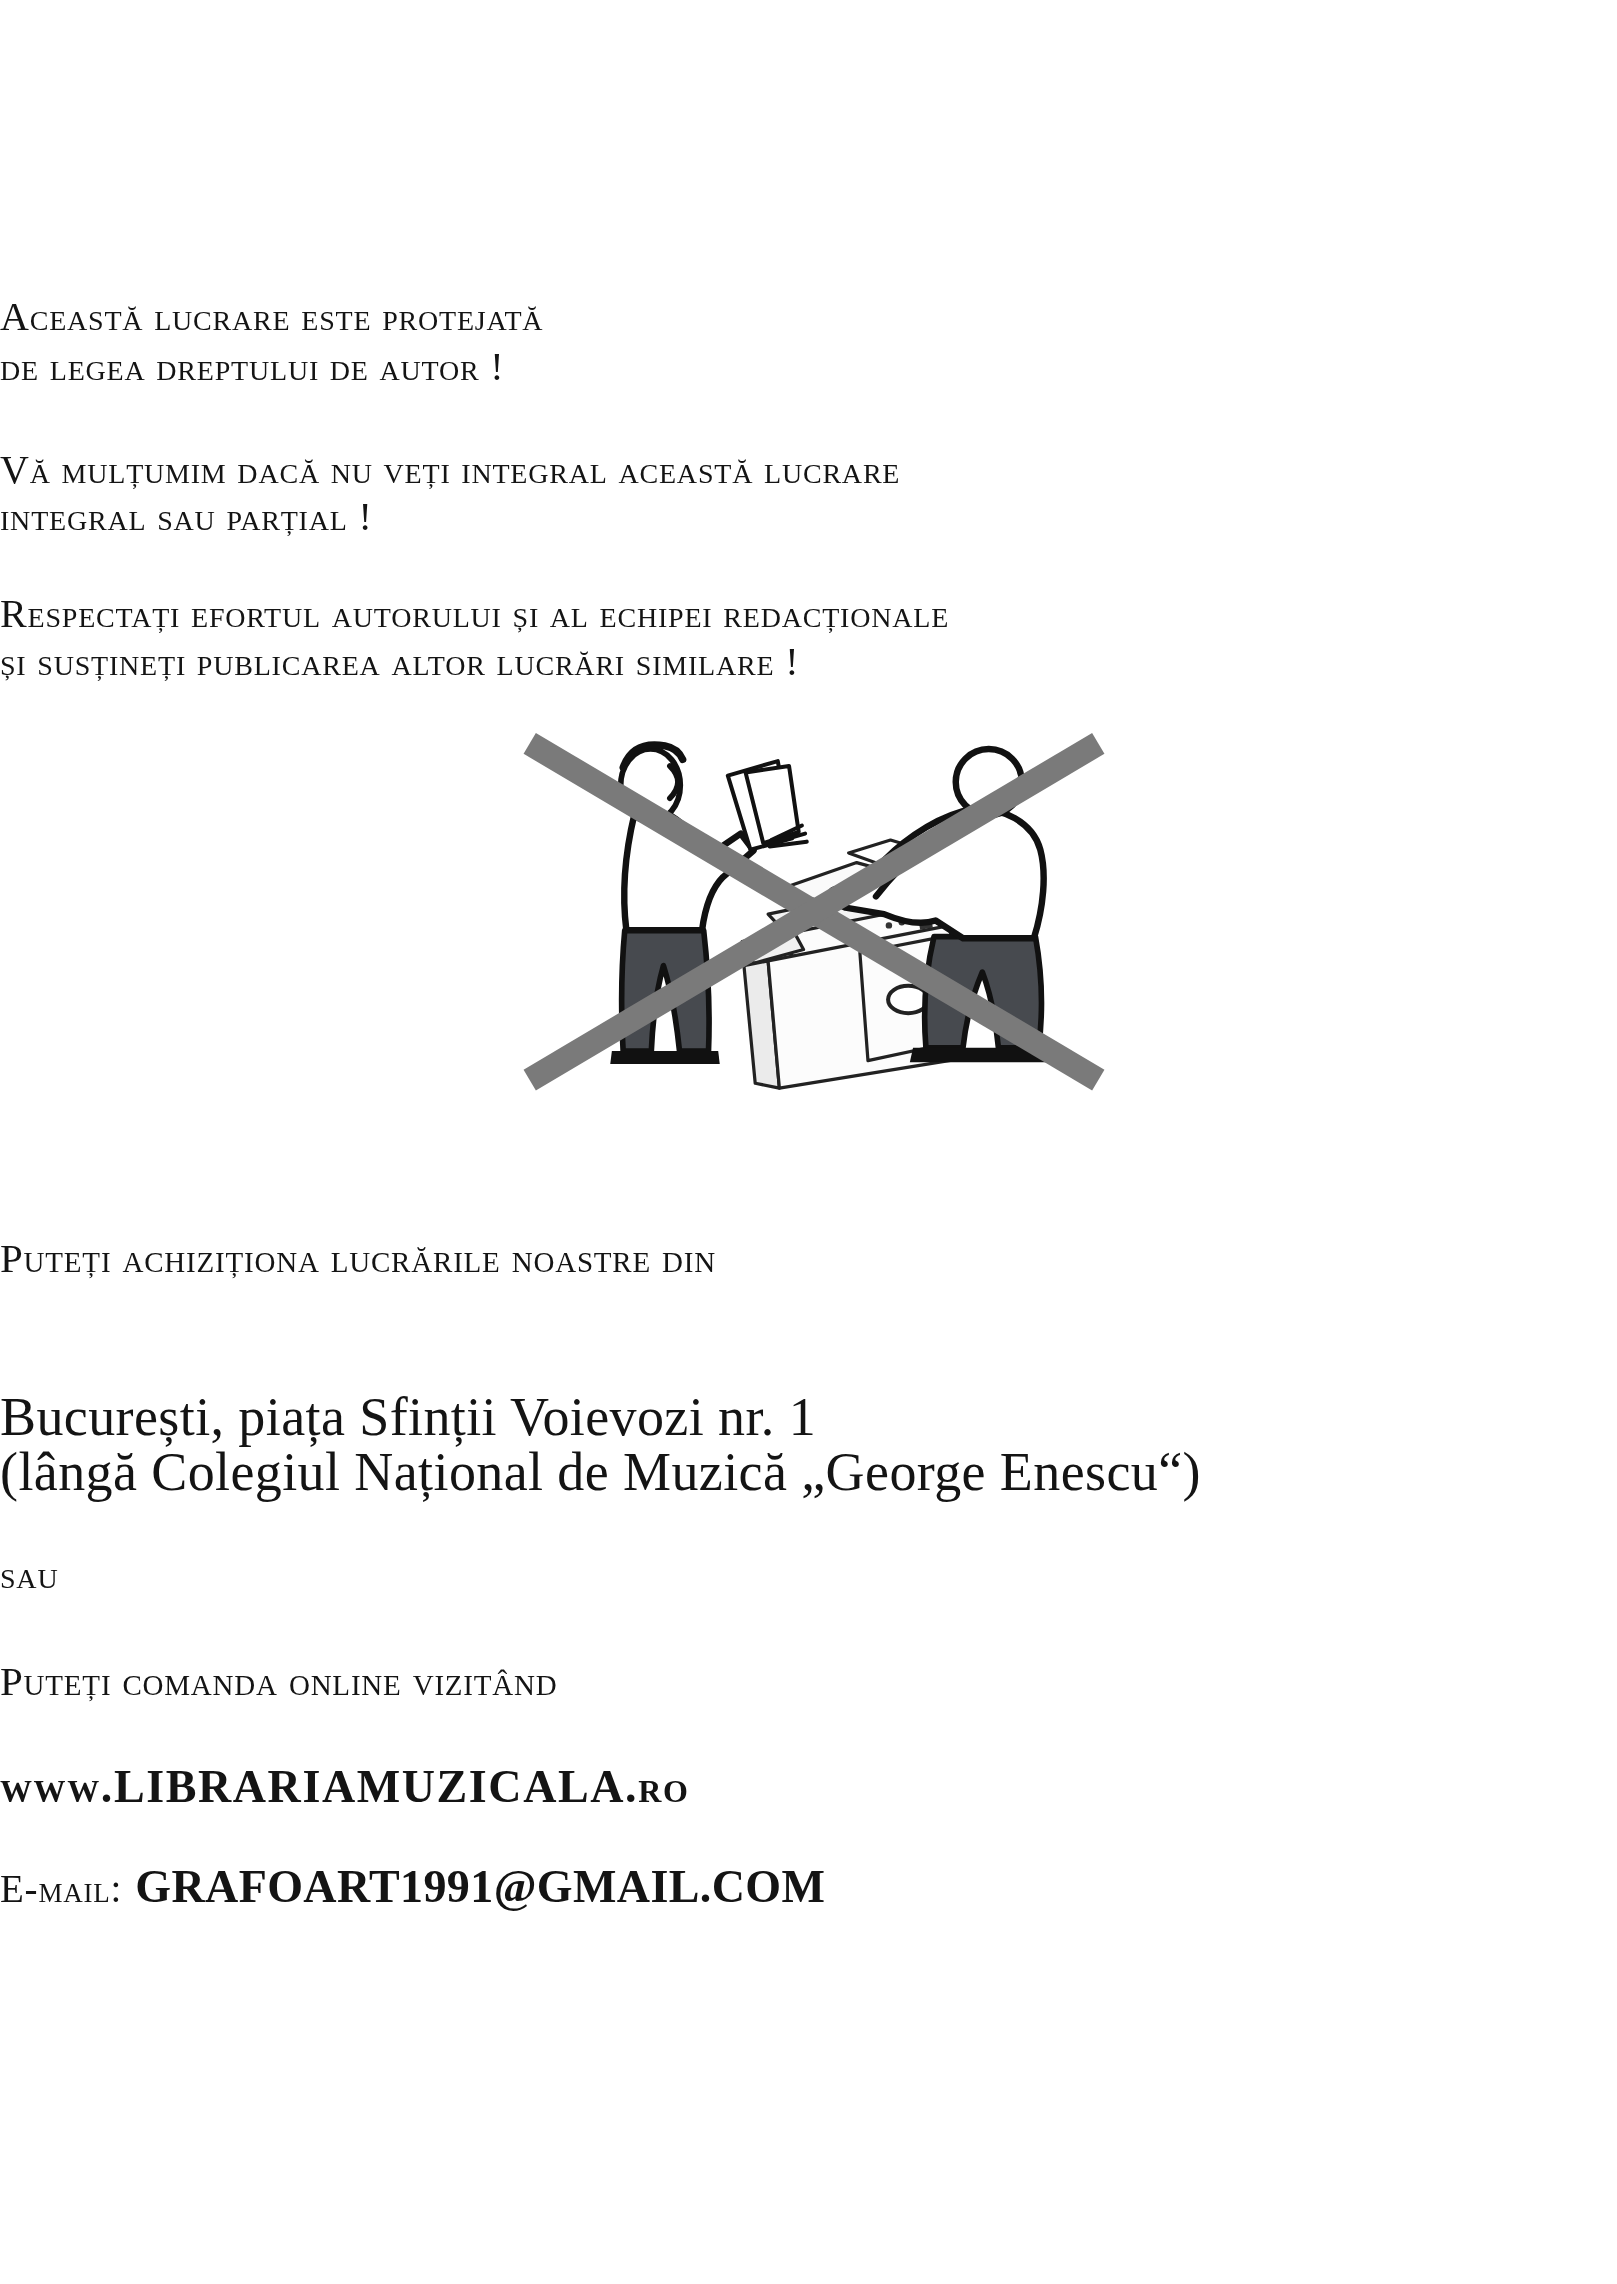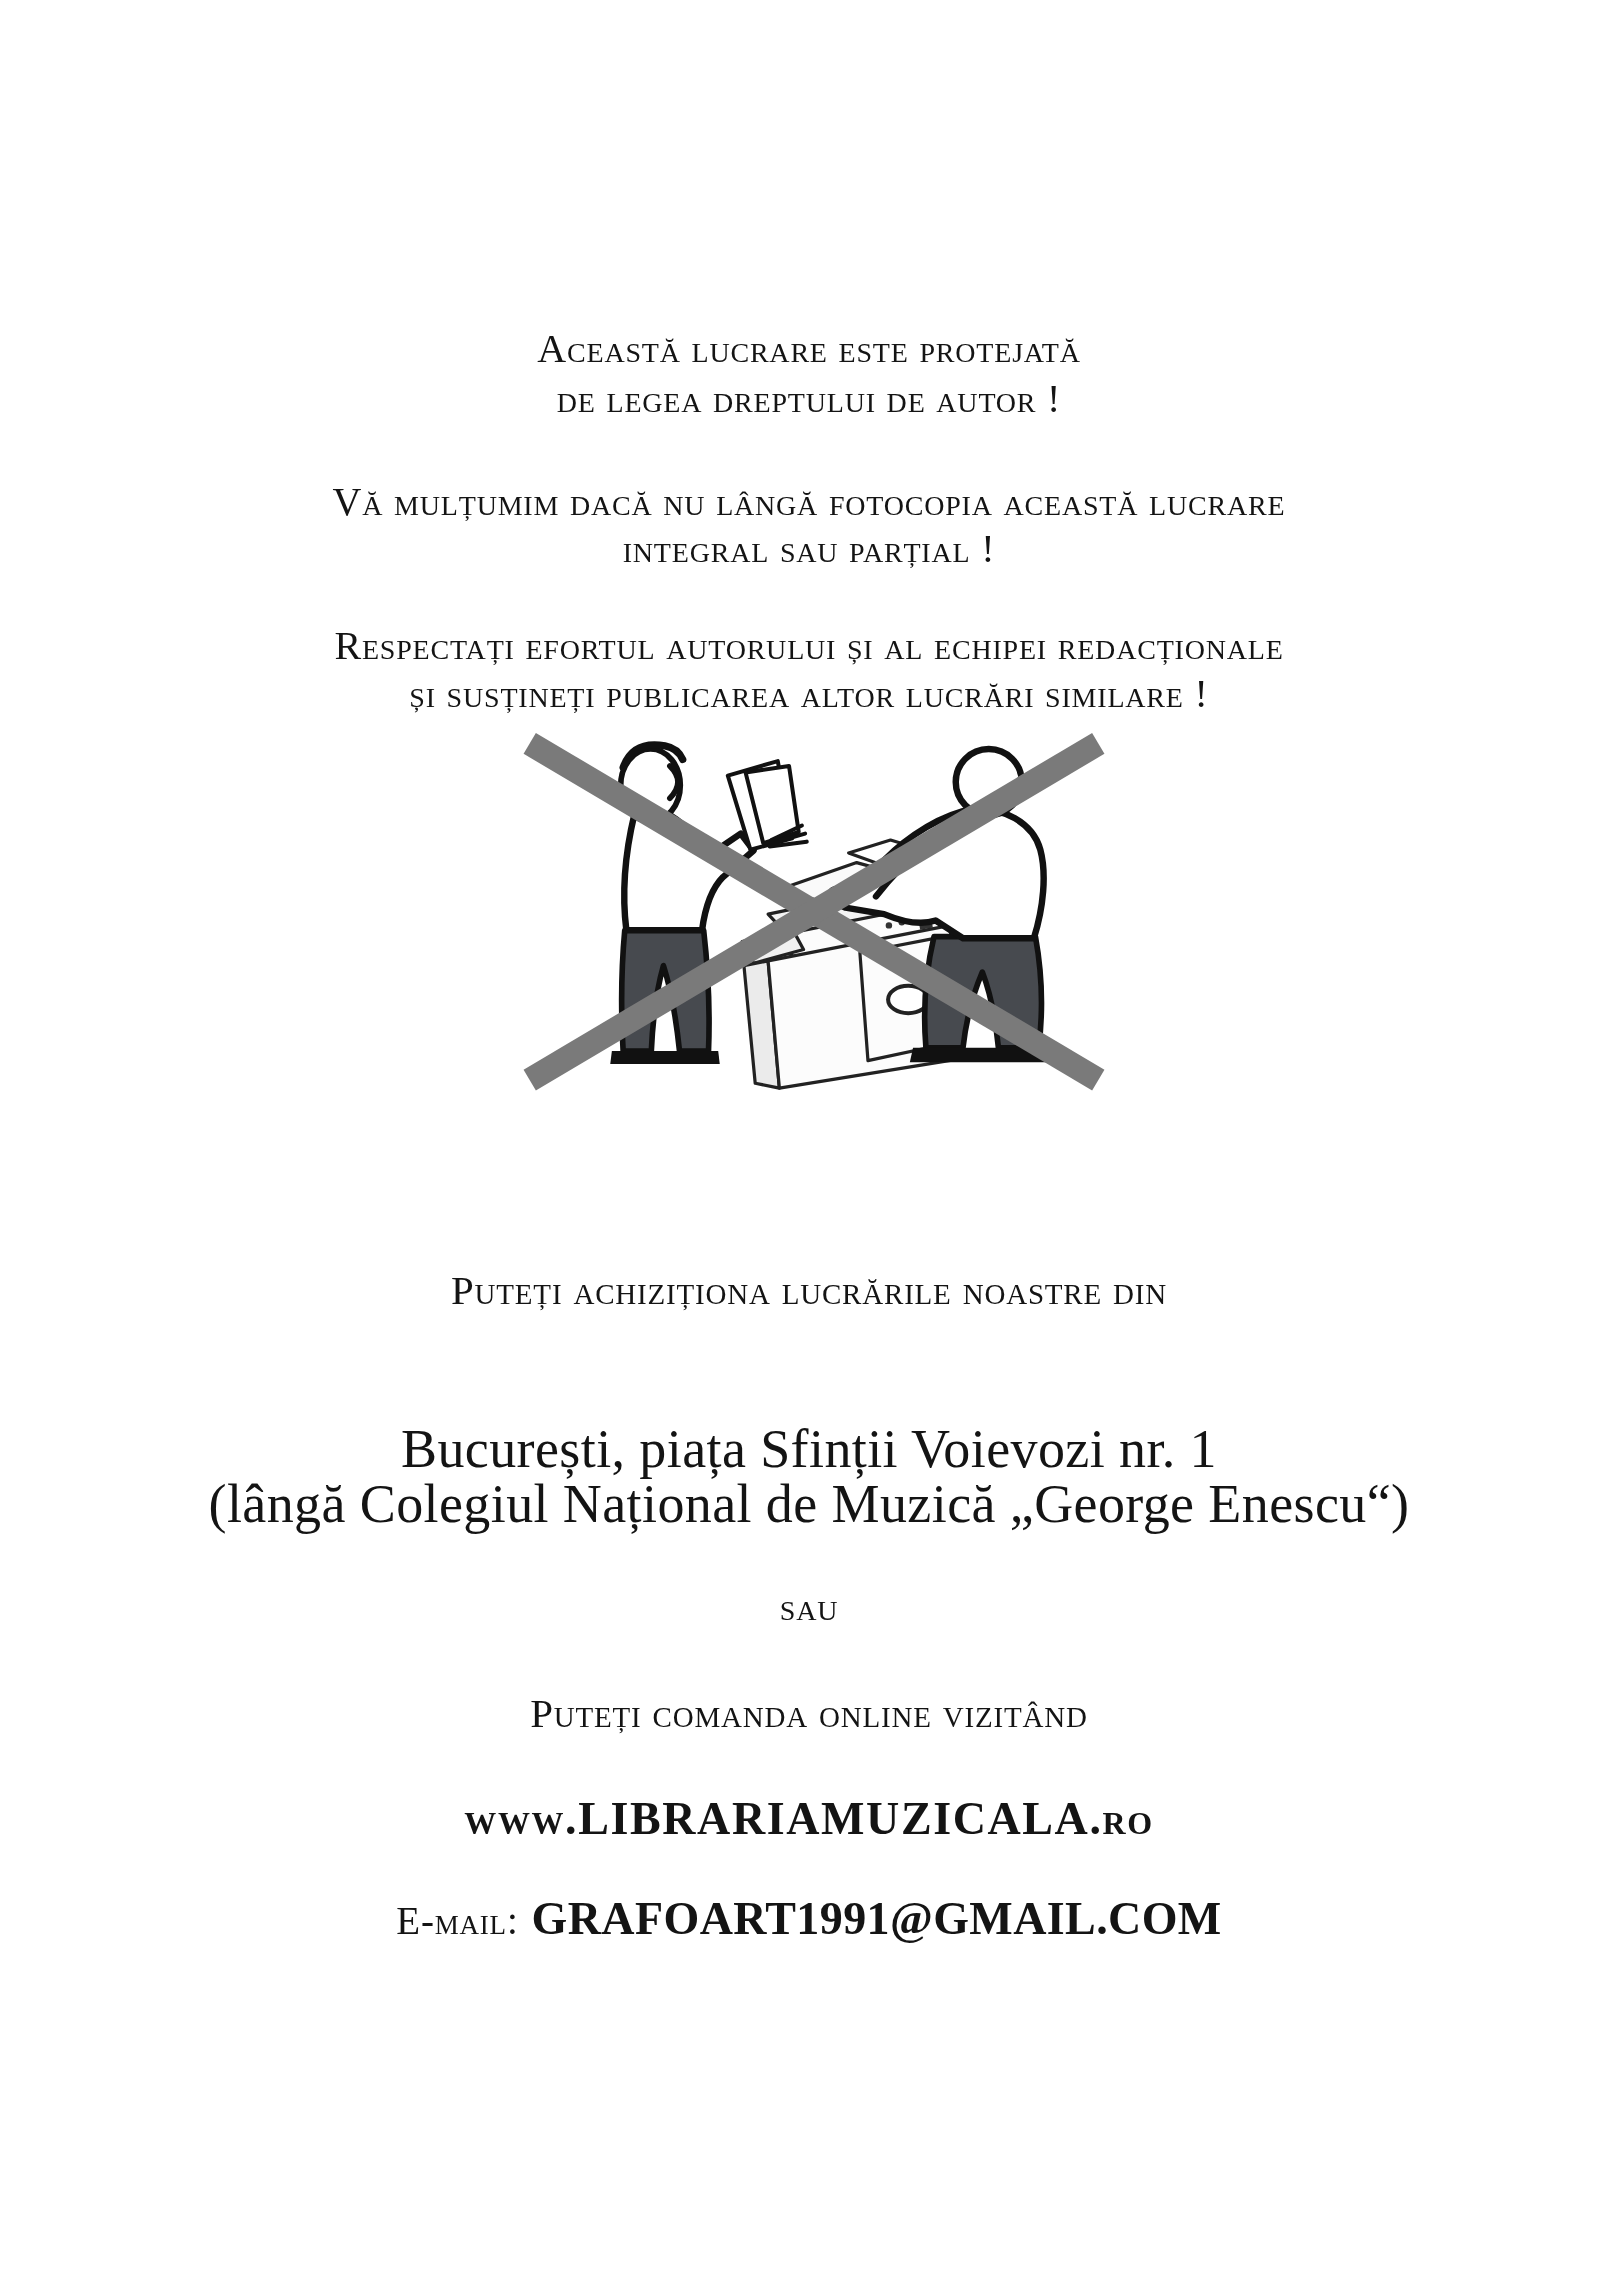--- a/index.html
+++ b/index.html
@@ -10,21 +10,21 @@
     color: #141414;
   }
   .page {
     position: relative;
     width: 1618px; height: 2284px;
     overflow: hidden;
     background: #ffffff;
   }
   .line {
     position: absolute; left: 0; width: 100%;
-    text-align: center; white-space: nowrap; margin-top: 32px;
+    text-align: left; white-space: nowrap;
   }
   .sc { font-variant: small-caps; }
   .fs-body  { font-size: 40px; letter-spacing: 0.8px; line-height: 50px; }
   .intro    { font-size: 41px; letter-spacing: 0.8px; line-height: 52px; }
   .store-line { font-size: 44px; line-height: 53px; }
   .store-name { font-weight: bold; font-variant: small-caps; margin-right: 14.5px; letter-spacing: 0.8px; }
   .store-qual { font-style: italic; }
   .addr     { font-size: 54px; line-height: 52px; letter-spacing: 0.4px; }
   .www      { font-size: 46px; font-weight: bold; font-variant: small-caps; letter-spacing: 1.6px; line-height: 55px; }
   .contact  { line-height: 56px; }
@@ -39,21 +39,21 @@
   }
 </style>
 </head>
 <body>
 
 <div class="page">
 
   <div class="line sc fs-body" style="top:292px">Această lucrare este protejată</div>
   <div class="line sc fs-body" style="top:342px">de legea dreptului de autor !</div>
 
-  <div class="line sc fs-body" style="top:445px">Vă mulțumim dacă nu lângă fotocopia această lucrare</div>
+  <div class="line sc fs-body" style="top:445px">Vă mulțumim dacă nu veți integral această lucrare</div>
   <div class="line sc fs-body" style="top:492px">integral sau parțial !</div>
 
   <div class="line sc fs-body" style="top:589px">Respectați efortul autorului și al echipei redacționale</div>
   <div class="line sc fs-body" style="top:637px">și susțineți publicarea altor lucrări similare !</div>
 
   <div class="illustration">
     <svg viewBox="0 0 750 475" width="604" height="383" xmlns="http://www.w3.org/2000/svg">
 
       <g>
         <path d="M140 262 L238 262 C243 306 246 362 244 412 L208 412 C203 364 197 334 188 306 C180 334 175 368 173 412 L138 412 C135 360 136 306 140 262 Z" fill="#474a4f" stroke="#111111" stroke-width="7" stroke-linejoin="round"></path>

